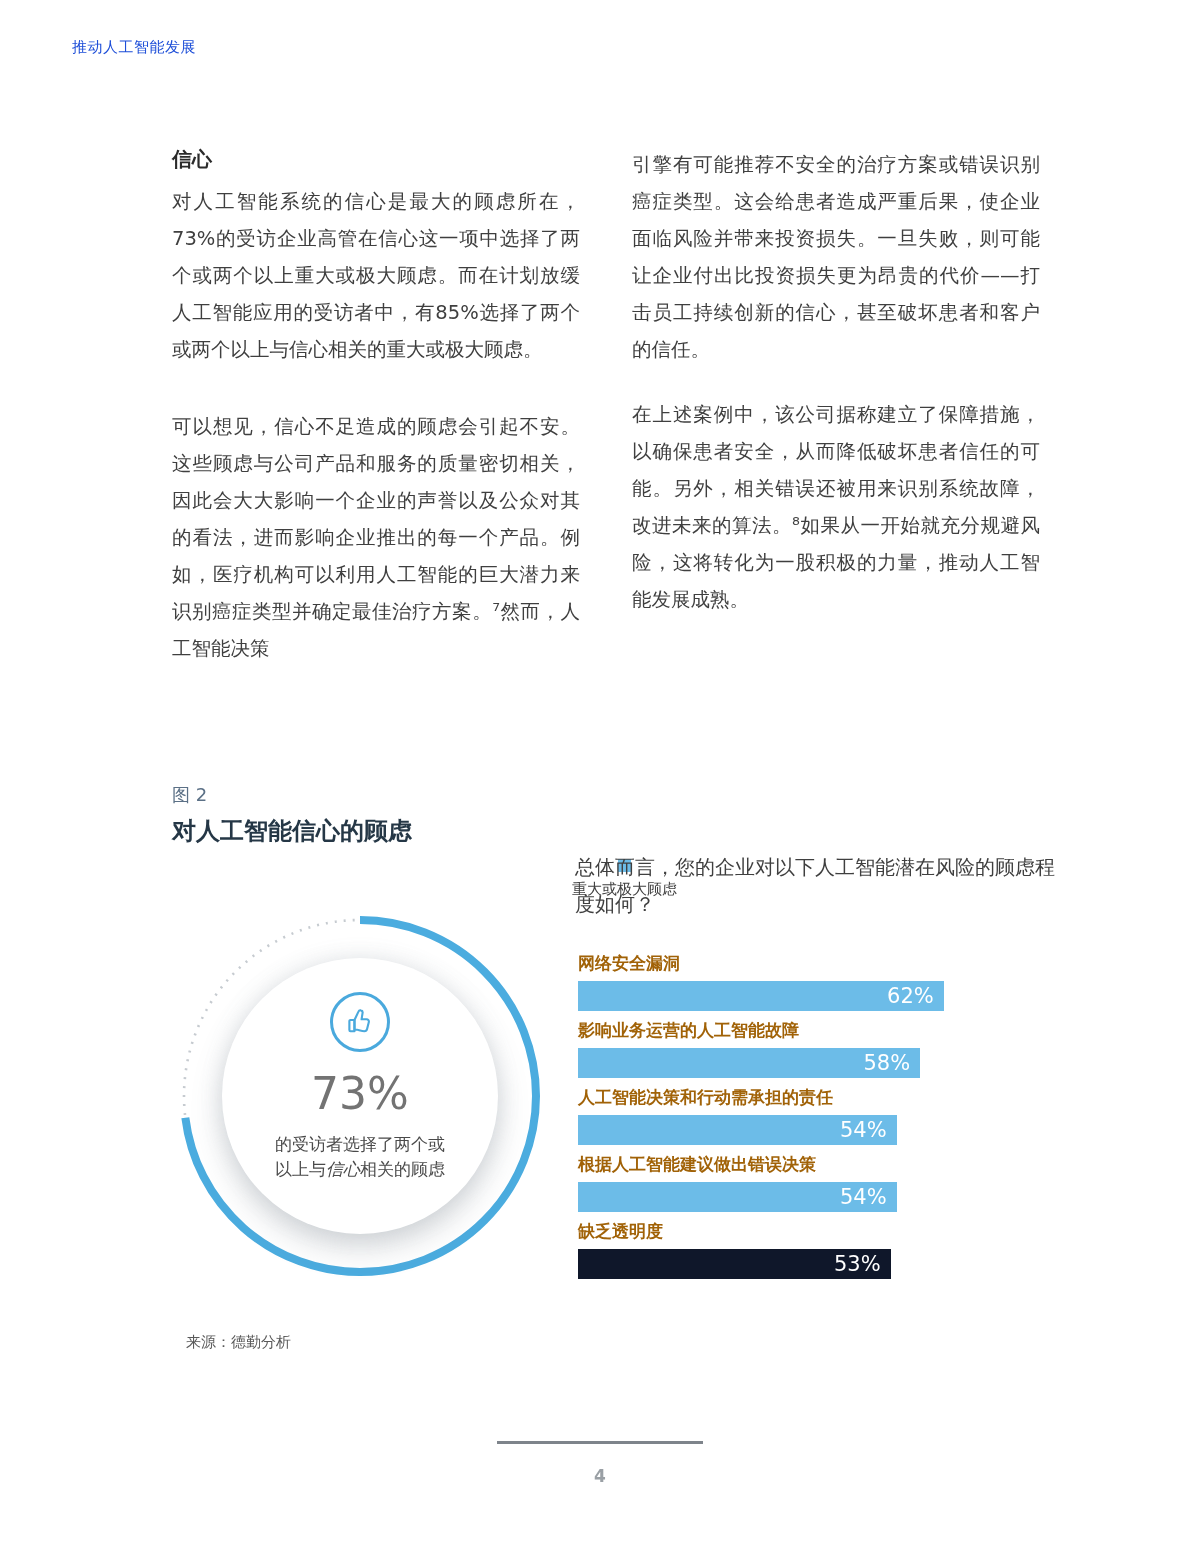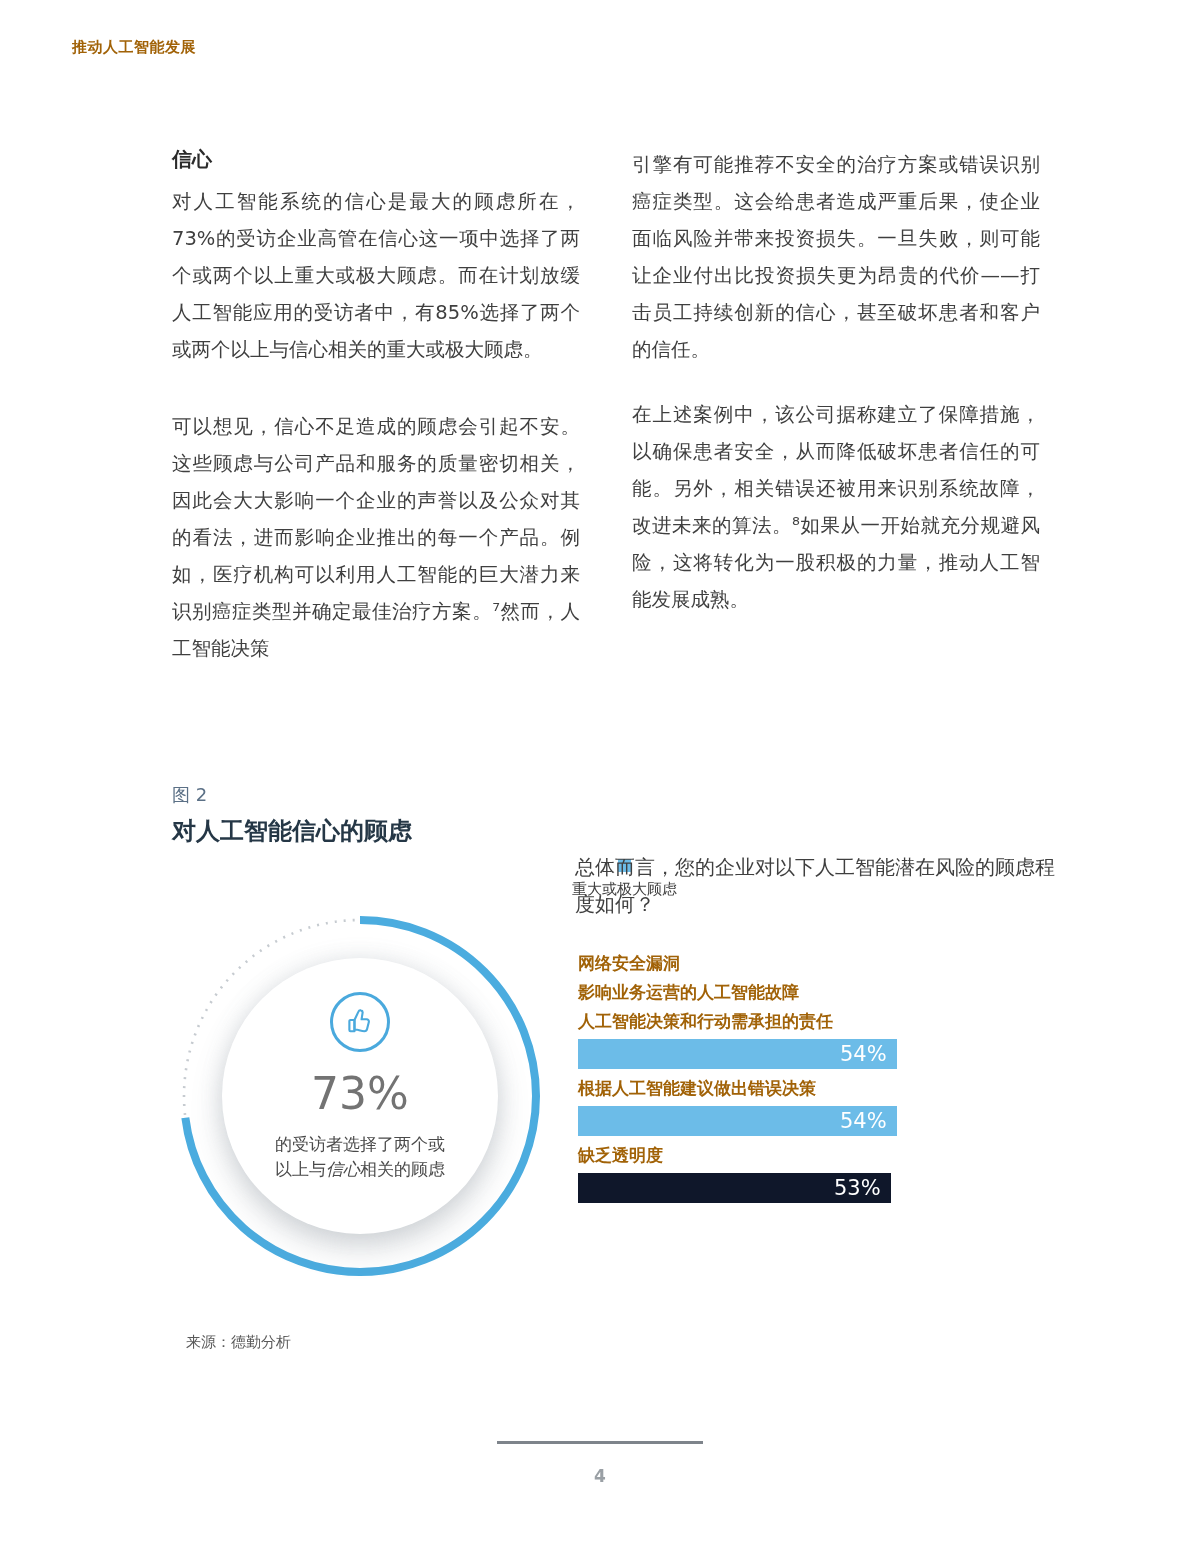--- a/index.html
+++ b/index.html
@@ -6,21 +6,21 @@
   html, body { background: #ffffff; }
   body {
     width: 1200px; height: 1555px;
     position: relative;
     font-family: "DejaVu Sans", sans-serif;
     color: #404040;
     overflow: hidden;
   }
   .running-header {
     position: absolute; left: 72px; top: 38px;
-    font-size: 15px; font-weight: bold; color: #a16207; letter-spacing: .5px;
+    font-size: 15px; font-weight: normal; color: #1d4ed8; letter-spacing: .5px;
   }
   
   .columns {
     position: absolute; left: 172px; top: 146px; width: 868px;
     display: flex; gap: 52px;
   }
   .col { width: 408px; }
   .col h3 {
     font-size: 20px; font-weight: bold; color: #2b2b2b; margin-bottom: 10px;
   }
@@ -134,23 +134,29 @@
         <span>以上与</span><i>信心</i><span>相关的顾虑</span>
       </div>
     </div>
   </div>
 
   <div class="question">总体而言，您的企业对以下人工智能潜在风险的顾虑程度如何？</div>
 
   <div class="bars" id="bar-chart">
       <div class="bar-row">
         <div class="bar-label">网络安全漏洞</div>
+        <div class="bar" style="width: 365.8px; background: rgb(108, 188, 232);">
+          <span class="bar-value" style="color: rgb(255, 255, 255);">62%</span>
+        </div>
       </div>
       <div class="bar-row">
         <div class="bar-label">影响业务运营的人工智能故障</div>
+        <div class="bar" style="width: 342.2px; background: rgb(108, 188, 232);">
+          <span class="bar-value" style="color: rgb(255, 255, 255);">58%</span>
+        </div>
       </div>
       <div class="bar-row">
         <div class="bar-label">人工智能决策和行动需承担的责任</div>
         <div class="bar" style="width: 318.6px; background: rgb(108, 188, 232);">
           <span class="bar-value" style="color: rgb(255, 255, 255);">54%</span>
         </div>
       </div>
       <div class="bar-row">
         <div class="bar-label">根据人工智能建议做出错误决策</div>
         <div class="bar" style="width: 318.6px; background: rgb(108, 188, 232);">

